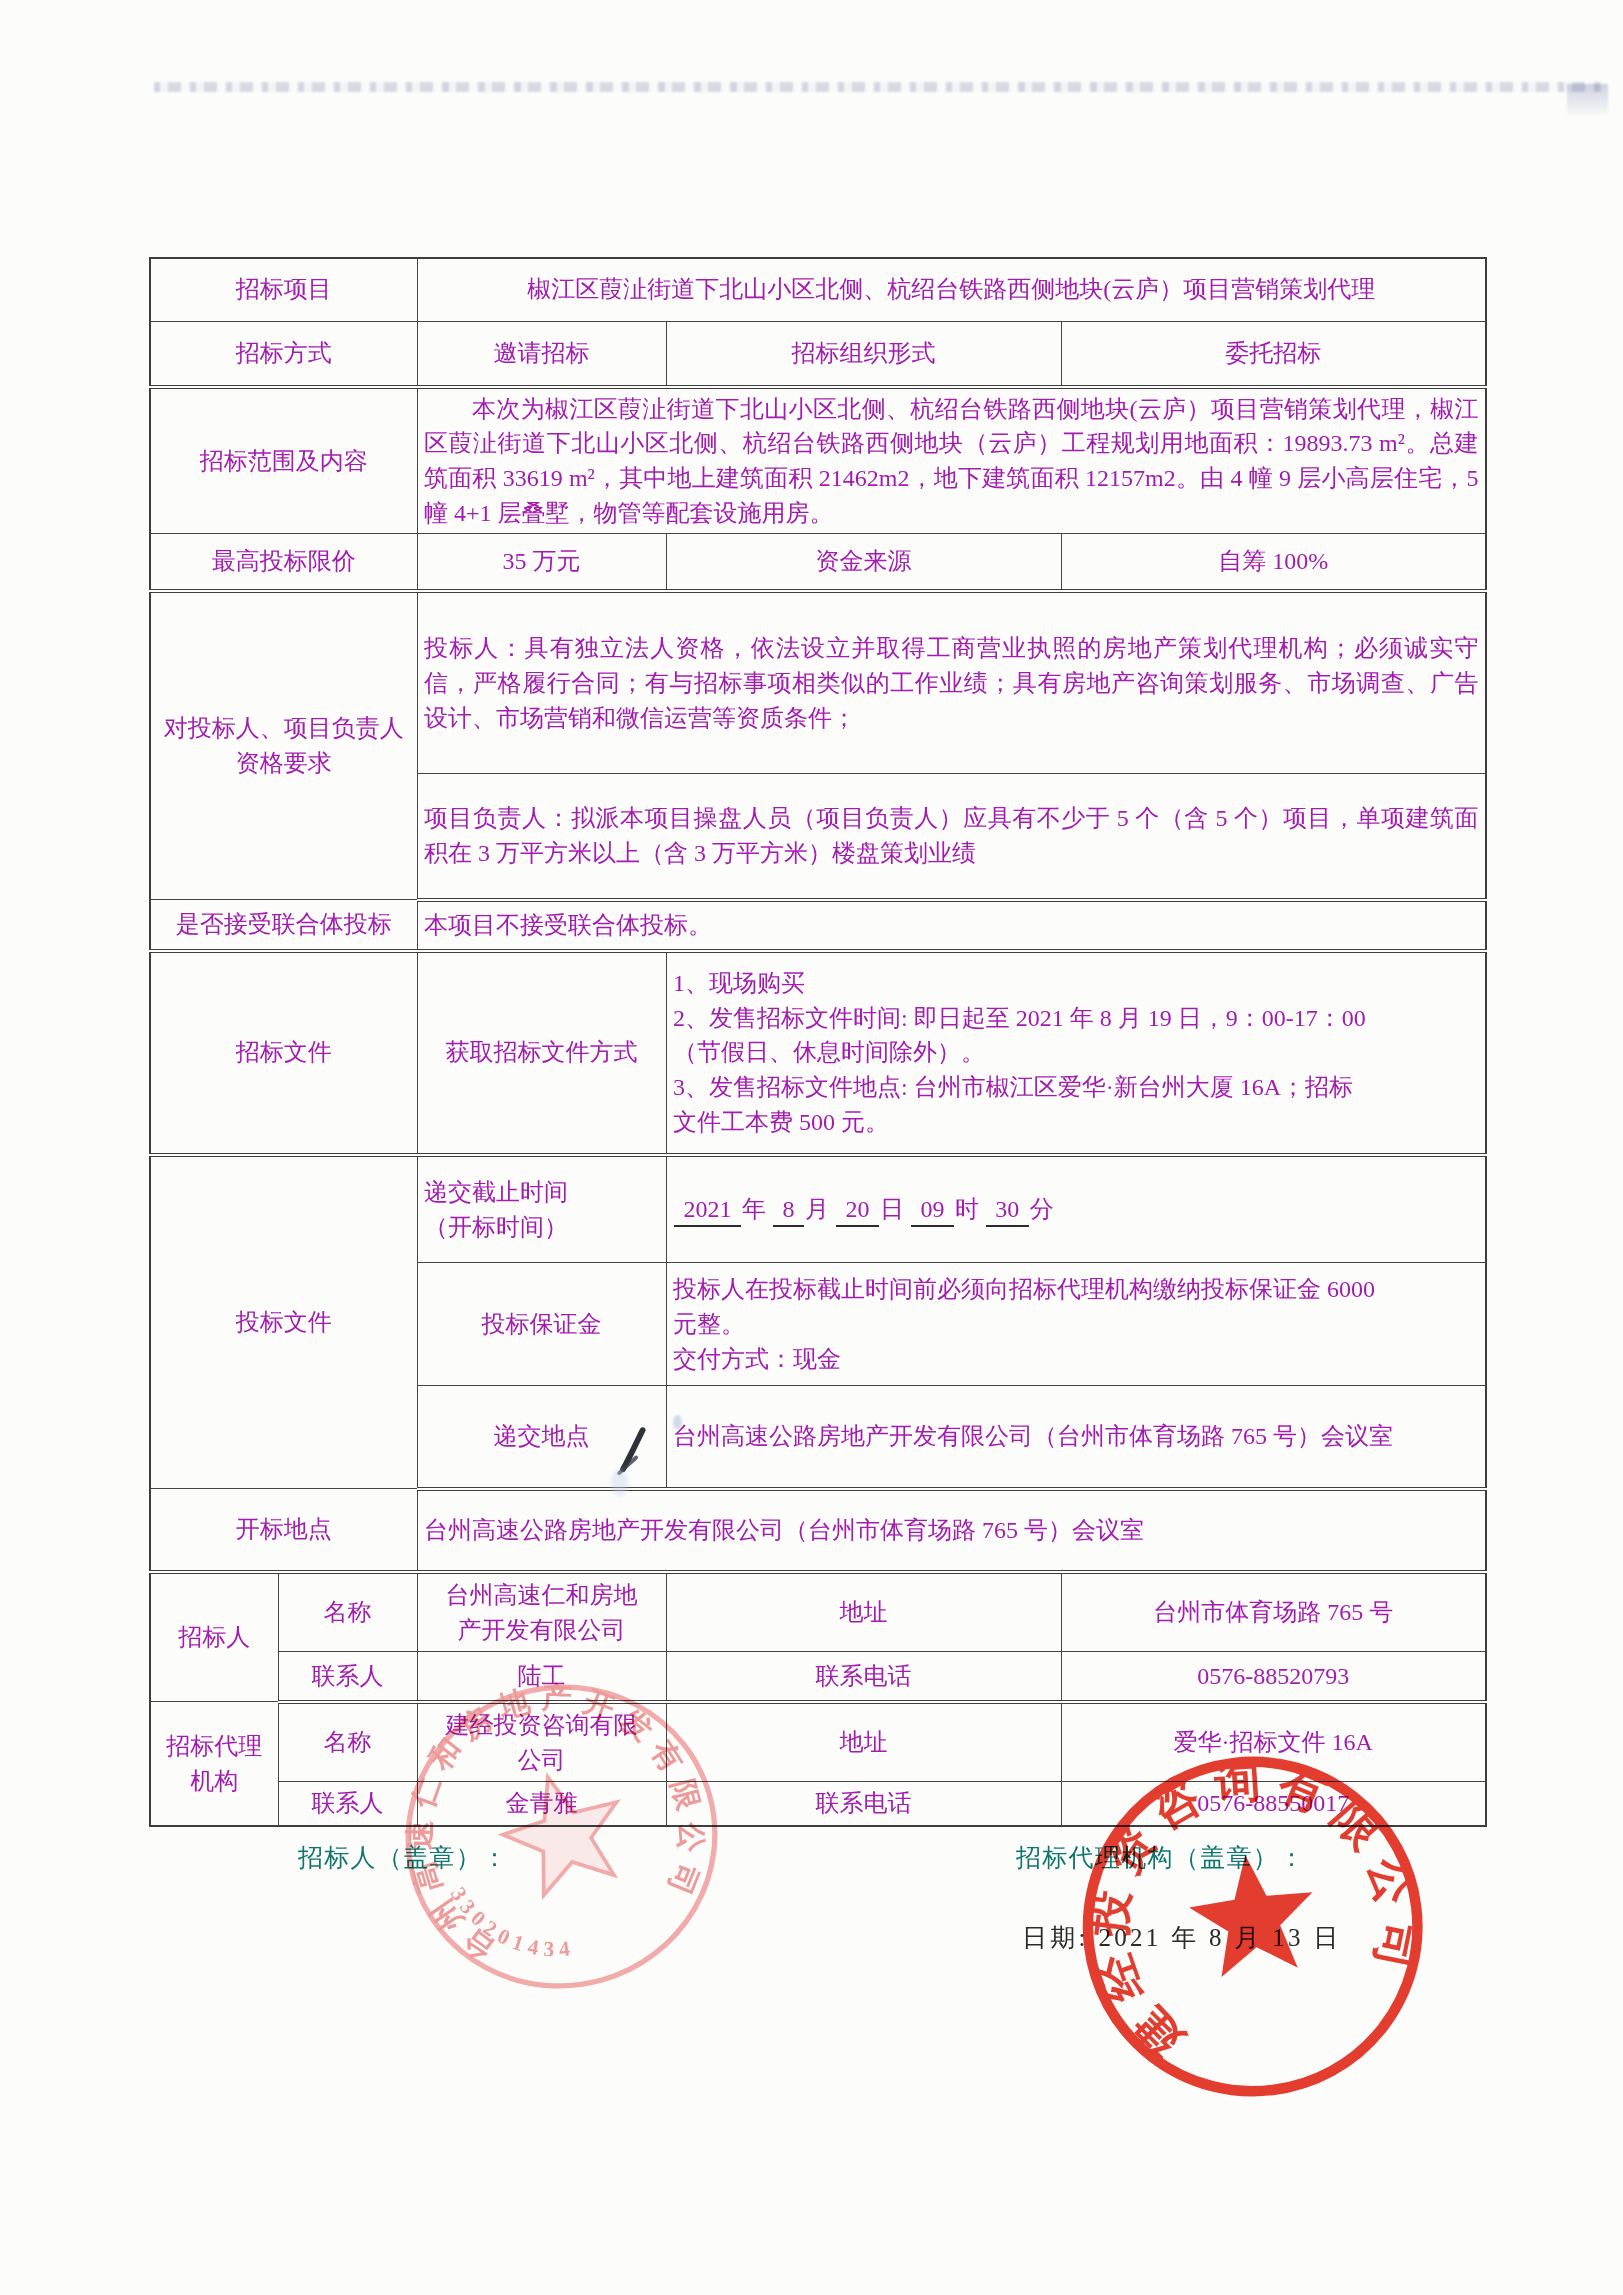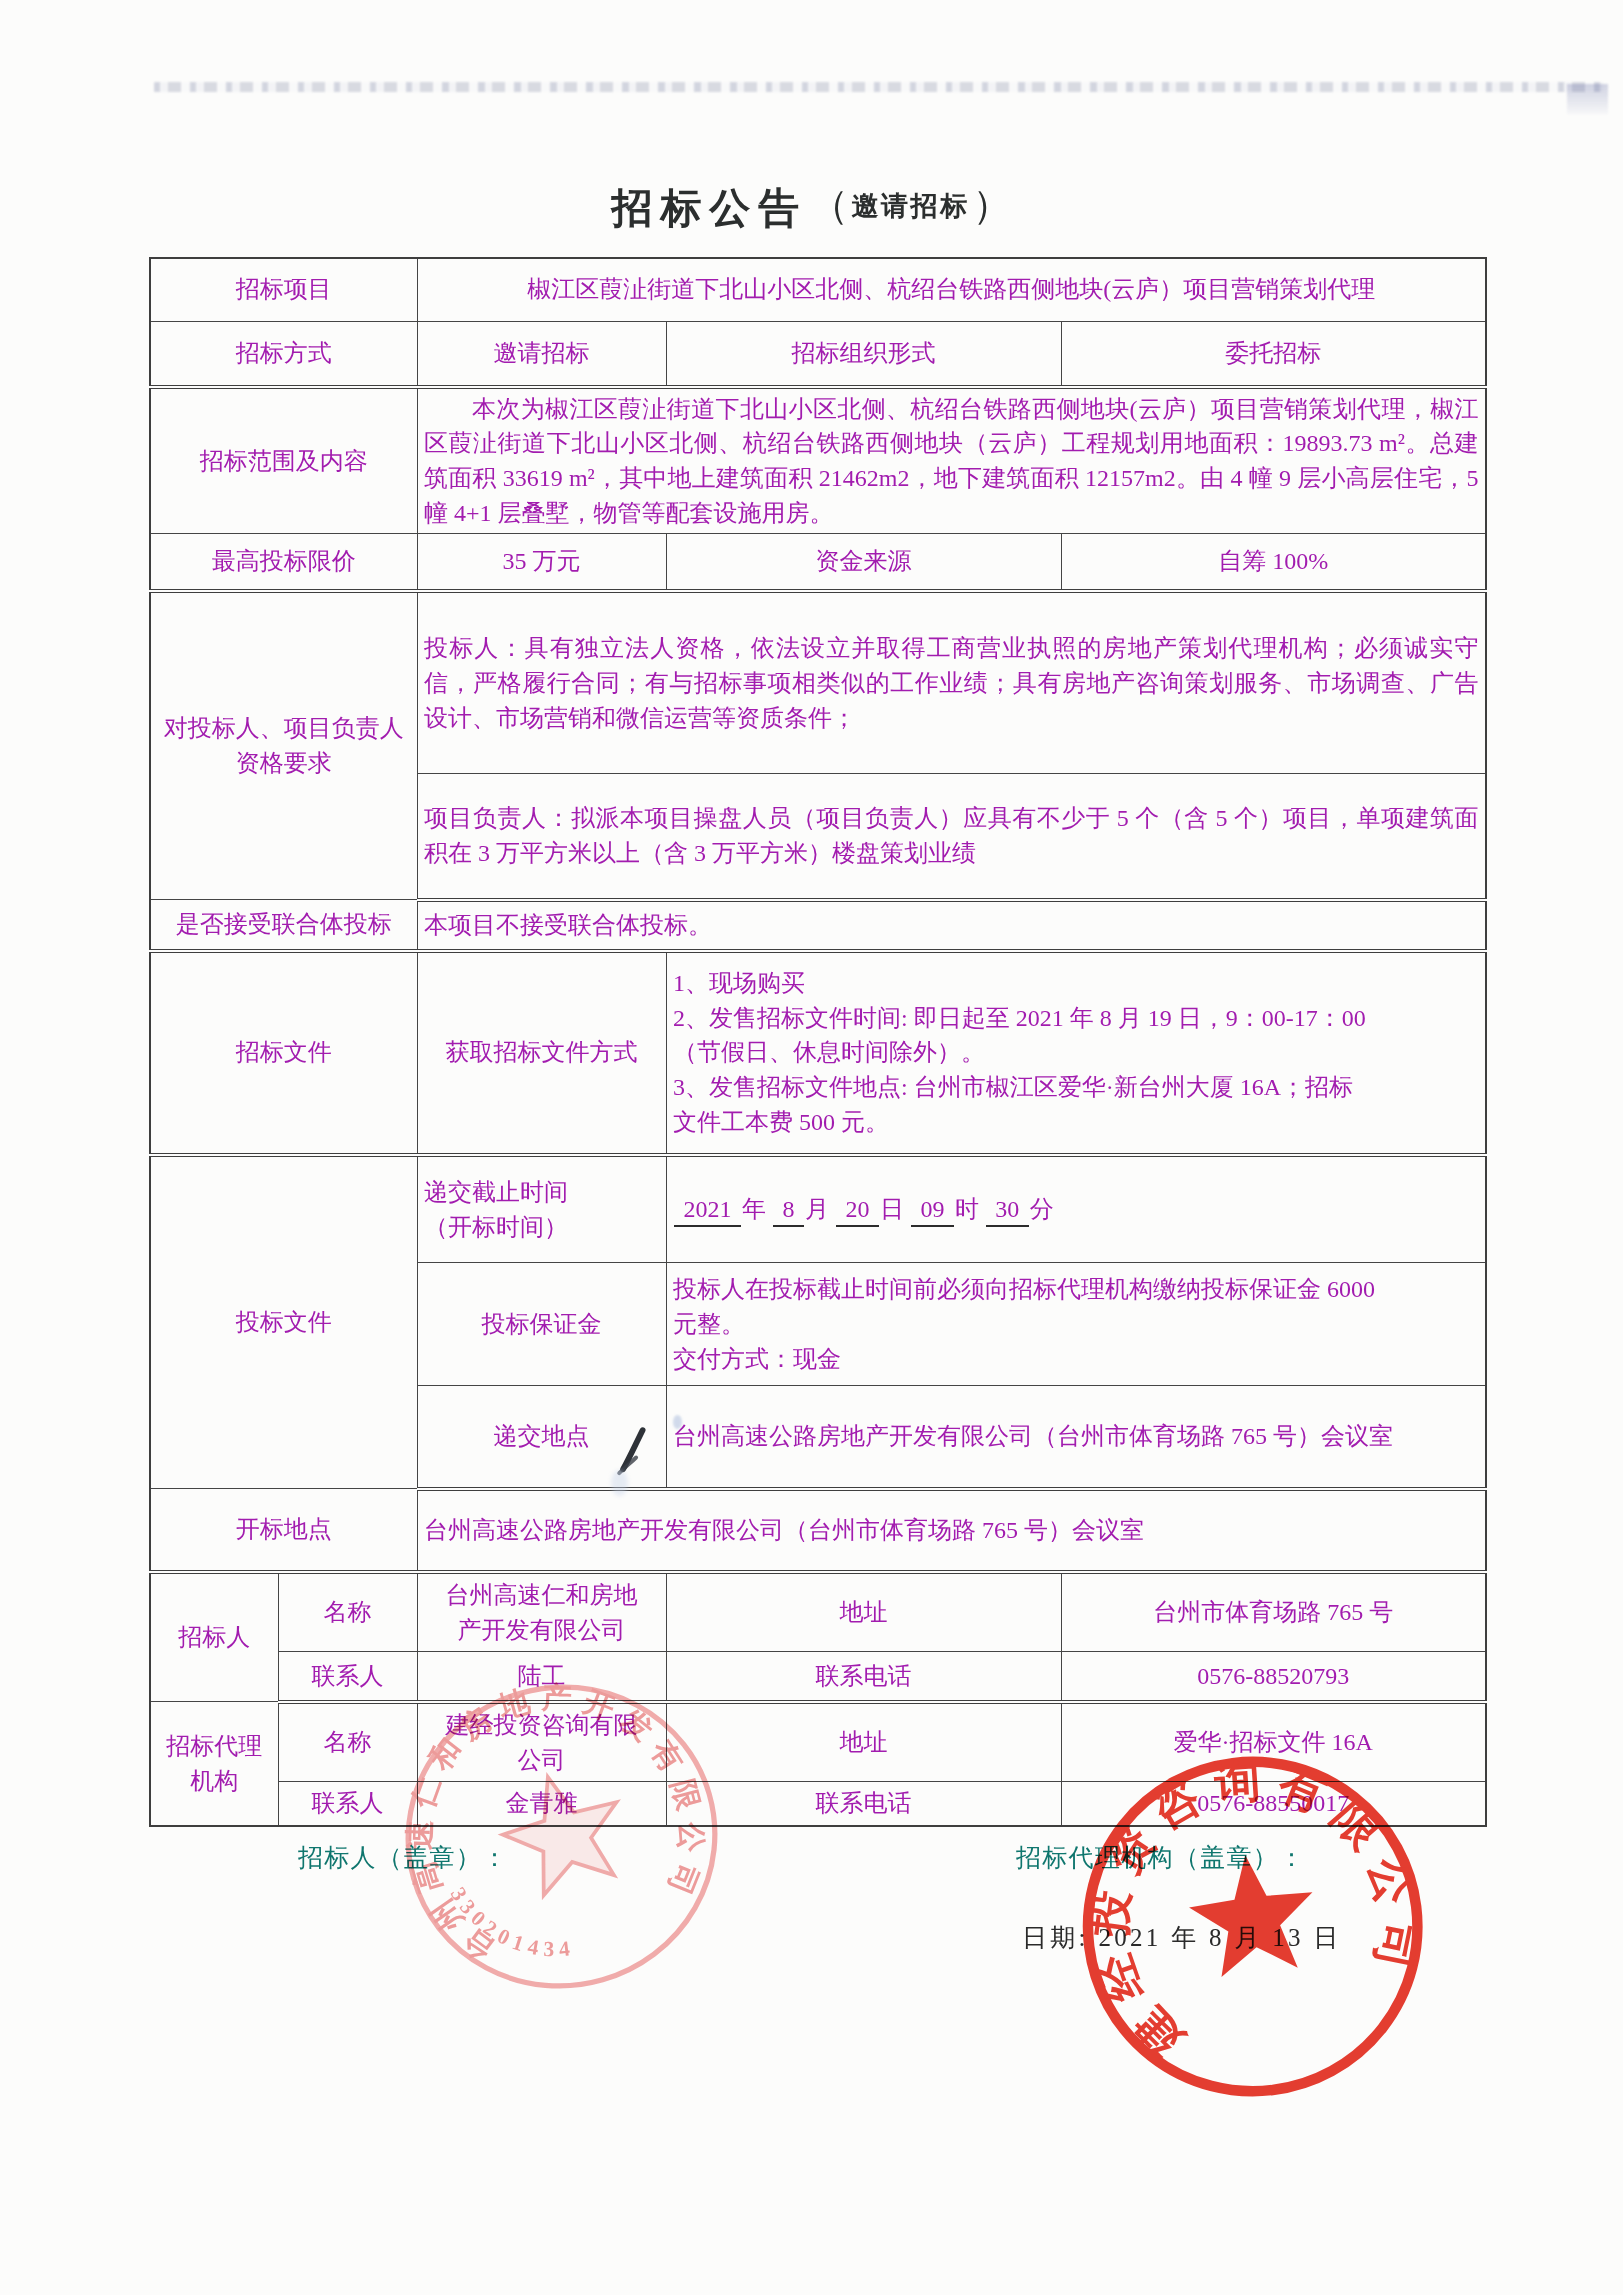--- a/index.html
+++ b/index.html
@@ -89,26 +89,20 @@
            background:#c2d0e8;opacity:.38;filter:blur(2px);}
 </style>
 </head>
 <body>
 
 <div class="page">
 
   <div class="scan-band"></div>
   <div class="scan-band2"></div>
 
-  <div class="title-row">
-    <span class="title-main">招标公告</span>
-    <span class="title-paren">（</span>
-    <span class="title-sub">邀请招标</span>
-    <span class="title-paren">）</span>
-  </div>
 
   <table class="doc">
     <colgroup>
       <col style="width:128px">
         <col style="width:139px">
         <col style="width:249px">
       <col style="width:395px">
         <col style="width:425px">
     </colgroup>
 

